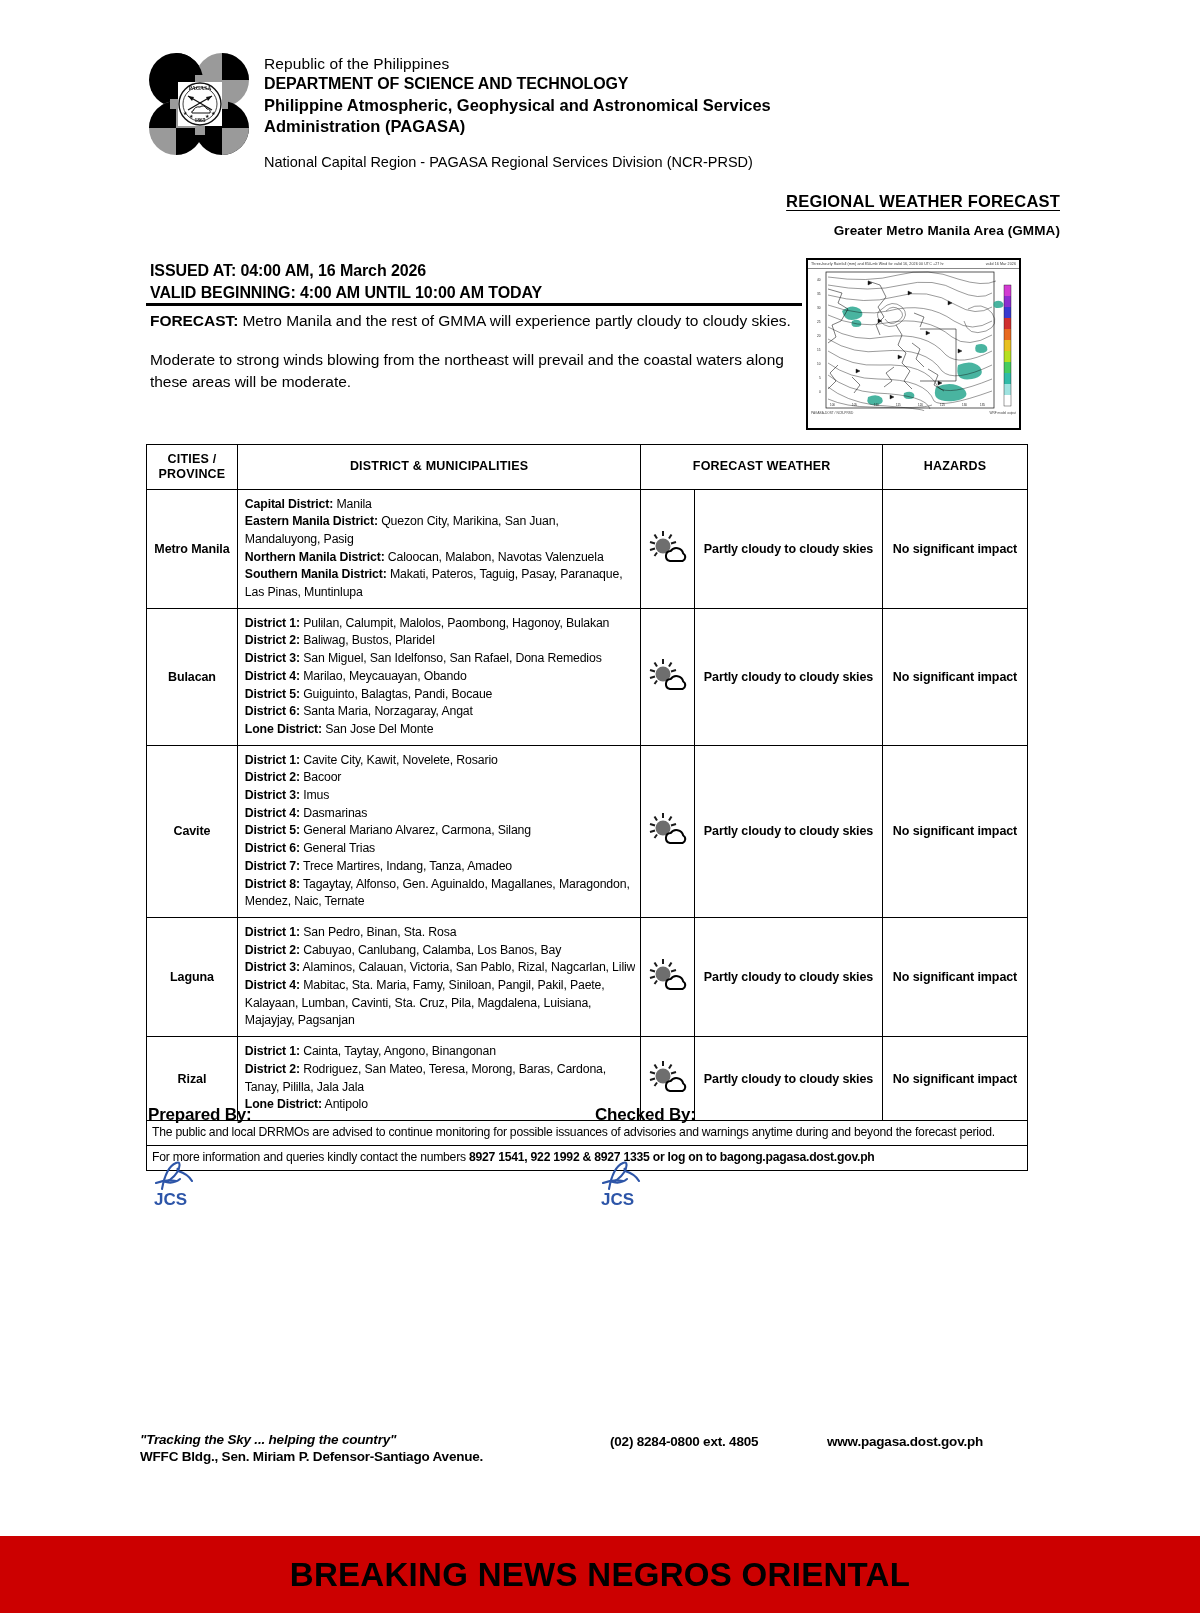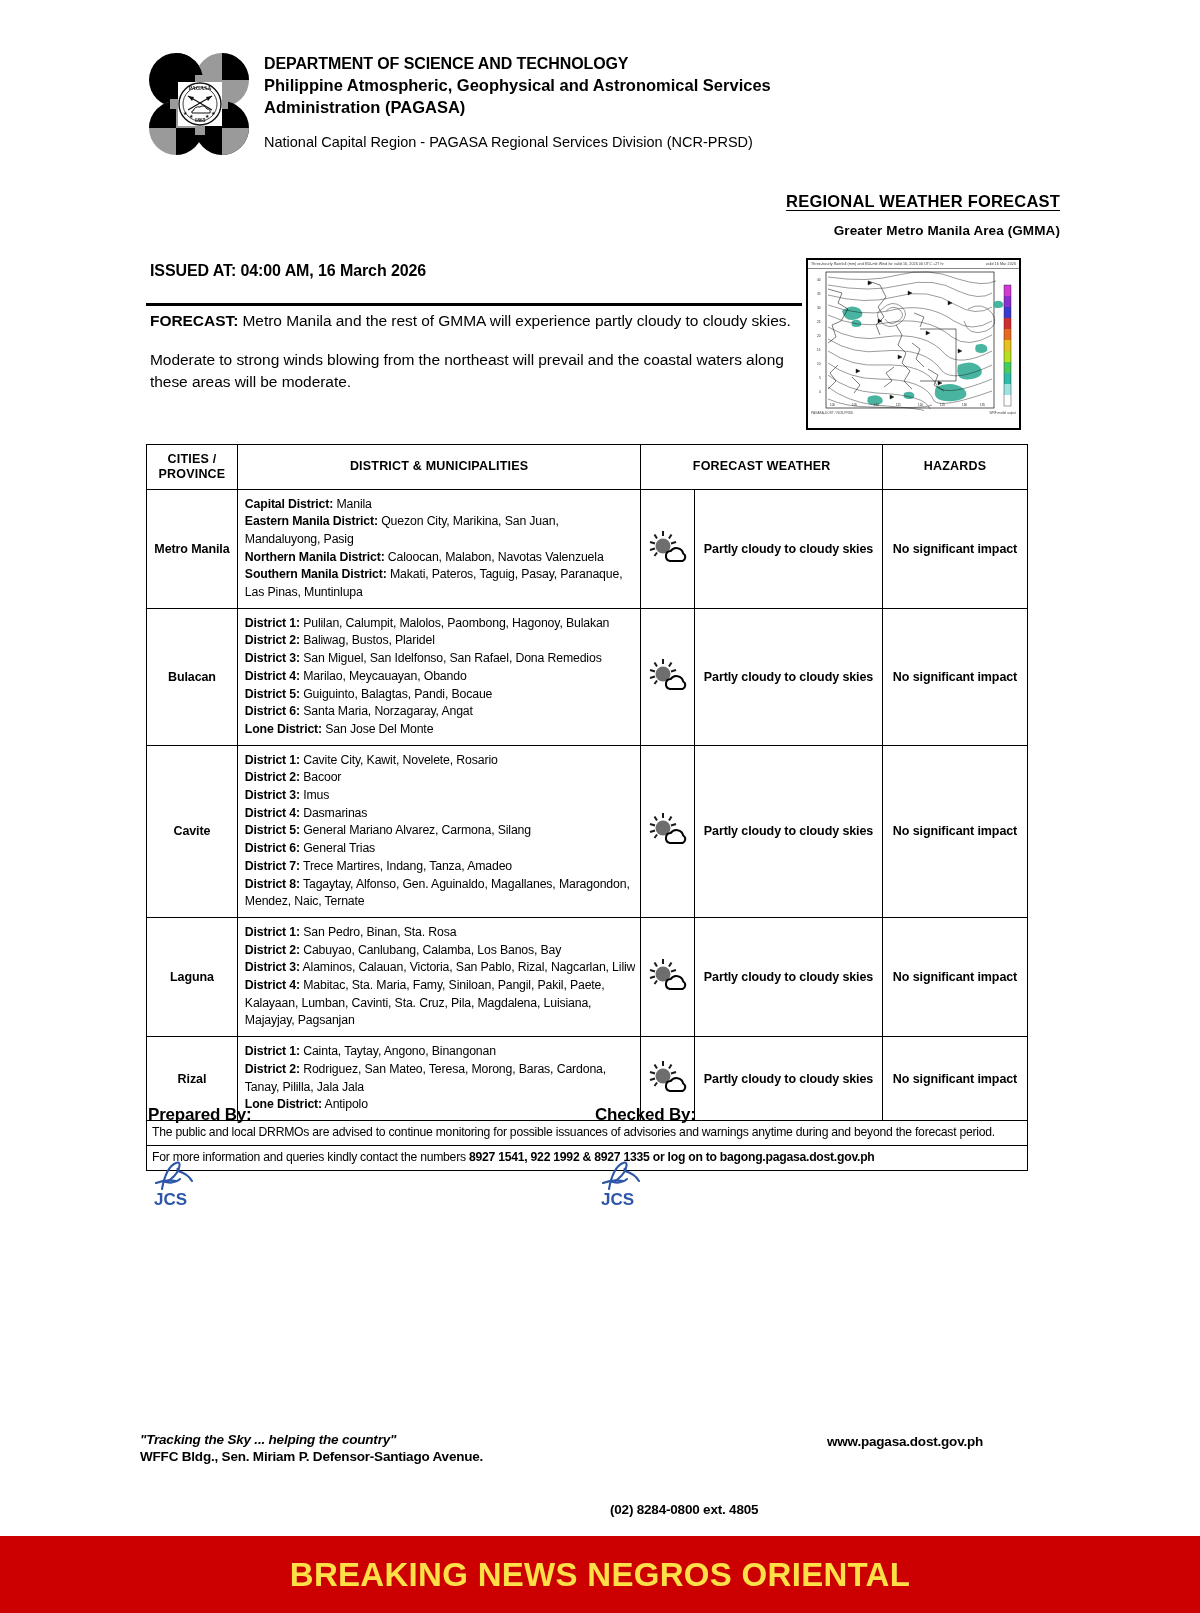--- a/index.html
+++ b/index.html
@@ -97,21 +97,21 @@
   
   .sig-prepared { position: absolute; left: 148px; top: 1105px; }
   .sig-checked  { position: absolute; left: 595px; top: 1105px; }
   .sig-label { font-size: 17px; font-weight: bold; letter-spacing: -0.2px; }
   .sig-mark { margin-top: 28px; width: 70px; height: 54px; position: relative; }
 
   
   .foot-tag { position: absolute; left: 140px; top: 1432px; }
   .foot-tag .l1 { font-size: 13.5px; font-style: italic; font-weight: bold; letter-spacing: -0.2px; }
   .foot-tag .l2 { font-size: 13.5px; font-weight: bold; letter-spacing: -0.2px; margin-top: 2px; }
-  .foot-phone { position: absolute; left: 610px; top: 1502px; font-size: 13.5px; font-weight: bold; letter-spacing: -0.2px; }
+  .foot-phone { position: absolute; left: 610px; top: 1434px; font-size: 13.5px; font-weight: bold; letter-spacing: -0.2px; }
   .foot-web   { position: absolute; left: 827px; top: 1434px; font-size: 13.5px; font-weight: bold; letter-spacing: -0.2px; }
 
   .banner {
     position: absolute; left: 0; bottom: 0; width: 1200px; height: 77px;
     background: #cc0000; display: flex; align-items: center; justify-content: center;
   }
   .banner span {
     color: #ffffff; font-size: 33px; font-weight: bold; letter-spacing: .3px;
   }
 </style>
@@ -155,34 +155,36 @@
           <text x="35" y="65">★</text>
             <text x="41" y="68">★</text>
           <text x="57" y="68">★</text>
             <text x="63" y="65">★</text>
         </g>
         <text x="52" y="40" fill="#111" font-size="5.6" font-weight="bold" text-anchor="middle" font-family="'Liberation Serif', serif">PAGASA</text>
         <text x="52" y="72" fill="#111" font-size="5.6" font-weight="bold" text-anchor="middle" font-family="'Liberation Serif', serif">1865</text>
       </svg>
     </div>
     <div class="lh-text">
+      <div class="lh-l1">Republic of the Philippines</div>
       <div class="lh-l2">DEPARTMENT OF SCIENCE AND TECHNOLOGY</div>
       <div class="lh-l3">Philippine Atmospheric, Geophysical and Astronomical Services</div>
       <div class="lh-l4">Administration (PAGASA)</div>
       <div class="lh-l5">National Capital Region - PAGASA Regional Services Division (NCR-PRSD)</div>
     </div>
   </div>
 
   <div class="title-block">
     <div class="title-main">REGIONAL WEATHER FORECAST</div>
     <div class="title-sub">Greater Metro Manila Area (GMMA)</div>
   </div>
 
   <div class="issued">
     <div>ISSUED AT: 04:00 AM, 16 March 2026</div>
+    <div>VALID BEGINNING: 4:00 AM UNTIL 10:00 AM TODAY</div>
   </div>
   <div class="rule"></div>
 
   <div class="forecast-block">
     <p><span class="fc-label">FORECAST:</span><span> Metro Manila and the rest of GMMA will experience partly cloudy to cloudy skies.</span></p>
     <div class="gap"></div>
     <p>Moderate to strong winds blowing from the northeast will prevail and the coastal waters along these areas will be moderate.</p>
   </div>
 
   <div class="map-box">
@@ -490,15 +492,15 @@
   </div>
 
   <div class="foot-tag">
     <div class="l1">"Tracking the Sky ... helping the country"</div>
     <div class="l2">WFFC Bldg., Sen. Miriam P. Defensor-Santiago Avenue.</div>
   </div>
   <div class="foot-phone">(02) 8284-0800 ext. 4805</div>
   <div class="foot-web">www.pagasa.dost.gov.ph</div>
 
   <div class="banner" style="background: rgb(204, 0, 0);">
-    <span style="color: #fde047;">BREAKING NEWS NEGROS ORIENTAL</span>
+    <span style="color: #000000;">BREAKING NEWS NEGROS ORIENTAL</span>
   </div>
 </div>
 
 </body></html>

